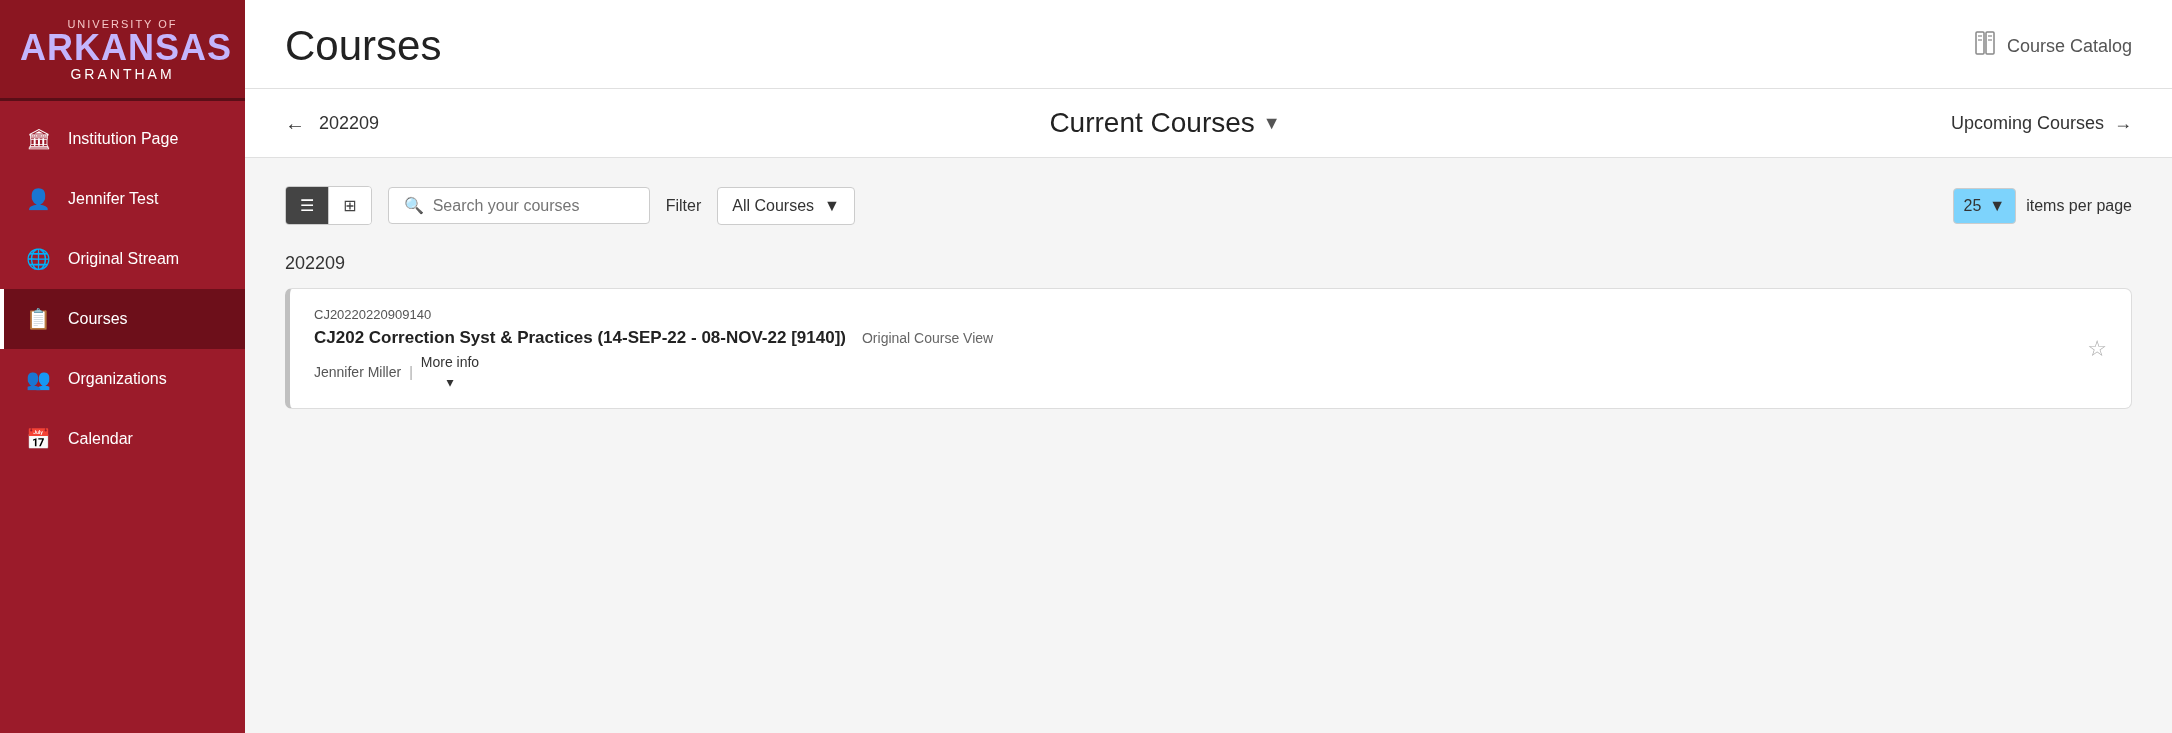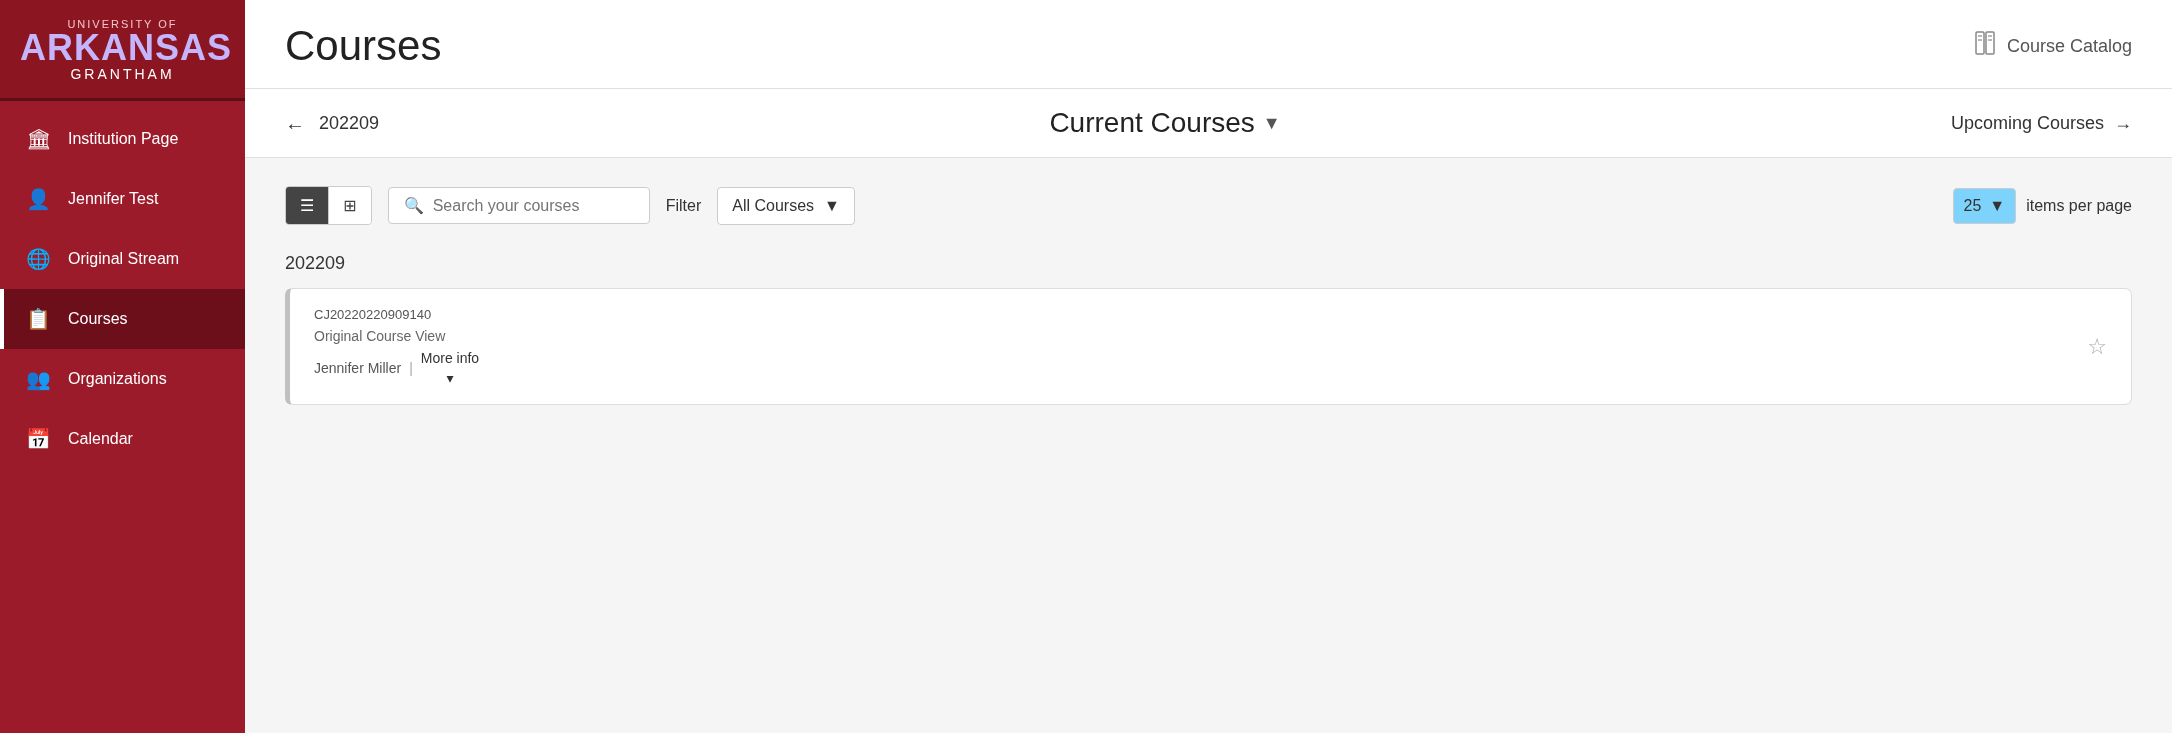--- a/index.html
+++ b/index.html
@@ -357,20 +357,21 @@
         <span>items per page</span>
       </div>
     </div>
 
     <div class="term-label">202209</div>
 
     <div class="course-card">
       <div class="course-card-info">
         <span class="course-code">CJ20220220909140</span>
         <div class="course-name-row">
+          <span class="course-name">CJ202 Correction Syst &amp; Practices (14-SEP-22 - 08-NOV-22 [9140])</span>
           <span class="course-view-badge">Original Course View</span>
         </div>
         <div class="course-meta">
           <span>Jennifer Miller</span>
           <span class="separator">|</span>
           <button class="more-info-btn">
             <span>More info</span>
             <span>▾</span>
           </button>
         </div>

